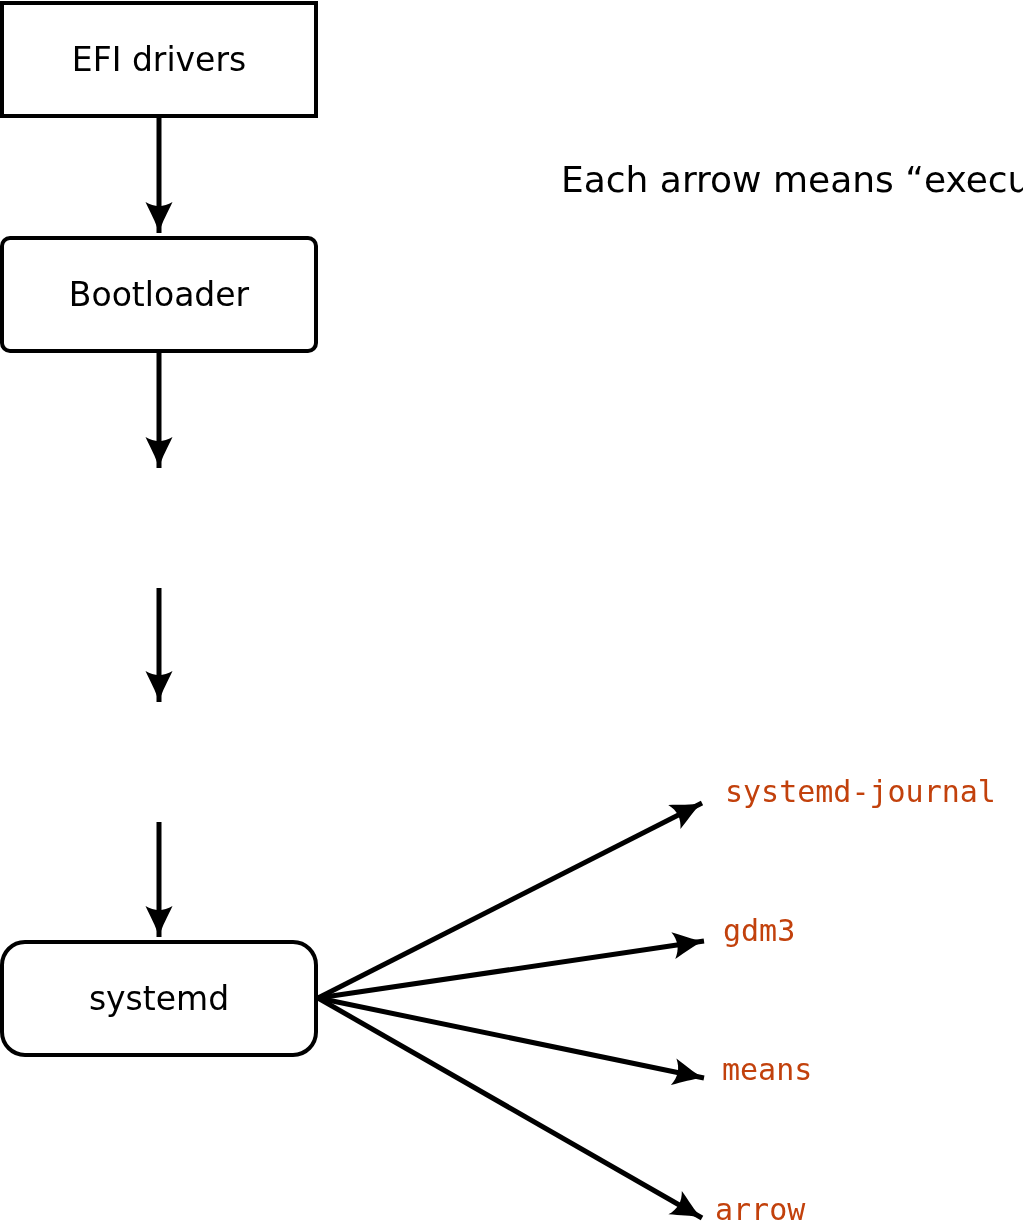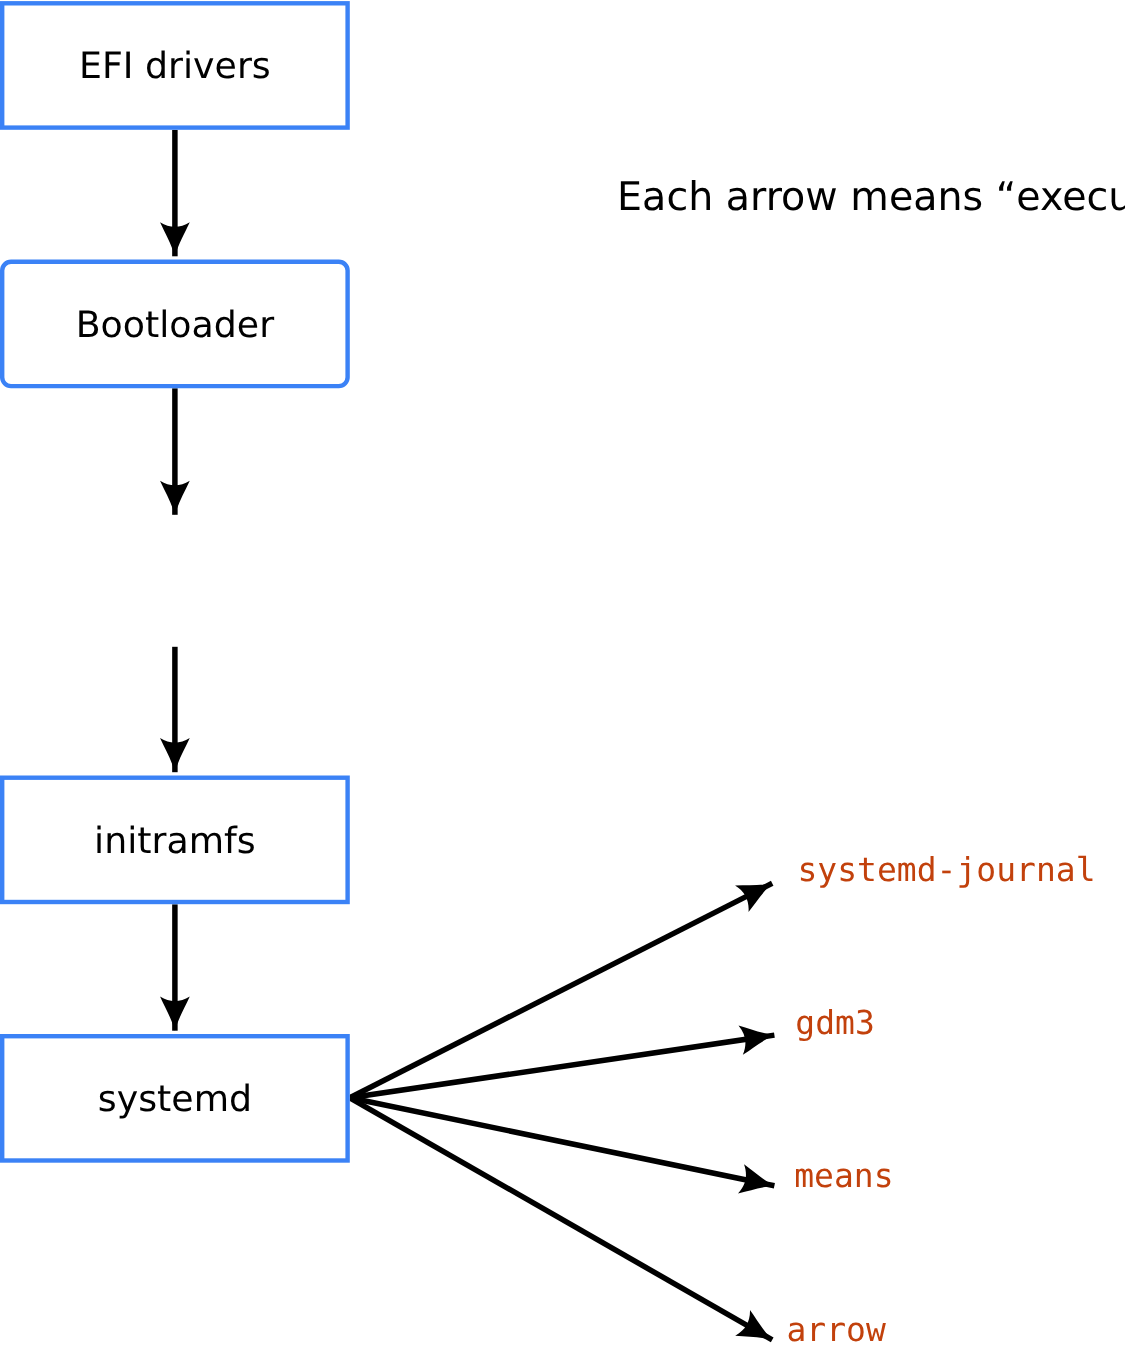--- a/index.html
+++ b/index.html
@@ -15,33 +15,33 @@
     overflow: hidden;
     font-family: "DejaVu Sans", "Liberation Sans", sans-serif;
     color: #000000;
   }
   .node-box {
     position: absolute;
     left: 0;
     width: 318px;
     height: 117px;
     box-sizing: border-box;
-    border: 4px solid #3b82f6;
+    border: 4px solid #000000;
     background: #ffffff;
     display: flex;
     align-items: center;
     justify-content: center;
     font-size: 33px;
     color: #000000;
   }
   #box-efi        { top: 1px;   }
   #box-bootloader { top: 236px; border-radius: 10px; }
   #box-kernel     { top: 471px; }
   #box-initramfs  { top: 705px; }
-  #box-systemd    { top: 940px; }
+  #box-systemd    { top: 940px; border-radius: 25px; }
 
   #arrow-layer {
     position: absolute;
     left: 0;
     top: 0;
     width: 1023px;
     height: 1230px;
   }
   #arrow-layer path.edge {
     stroke: #000000;
@@ -93,23 +93,20 @@
     <path class="edge" d="M 318 998 L 704 1078" marker-end="url(#ah)"></path>
     <path class="edge" d="M 318 998 L 702 1218" marker-end="url(#ah)"></path>
   </svg>
 
   <div class="node-box" id="box-efi">
     <span>EFI drivers</span>
   </div>
   <div class="node-box" id="box-bootloader">
     <span>Bootloader</span>
   </div>
-  <div class="node-box" id="box-initramfs">
-    <span>initramfs</span>
-  </div>
   <div class="node-box" id="box-systemd">
     <span>systemd</span>
   </div>
 
   <div class="proc-label" id="label-journal">systemd-journal</div>
   <div class="proc-label" id="label-gdm3">gdm3</div>
   <div class="proc-label" id="label-getty">means</div>
   <div class="proc-label" id="label-sshd">arrow</div>
 
   <div id="annotation">Each arrow means “executes”.</div>

